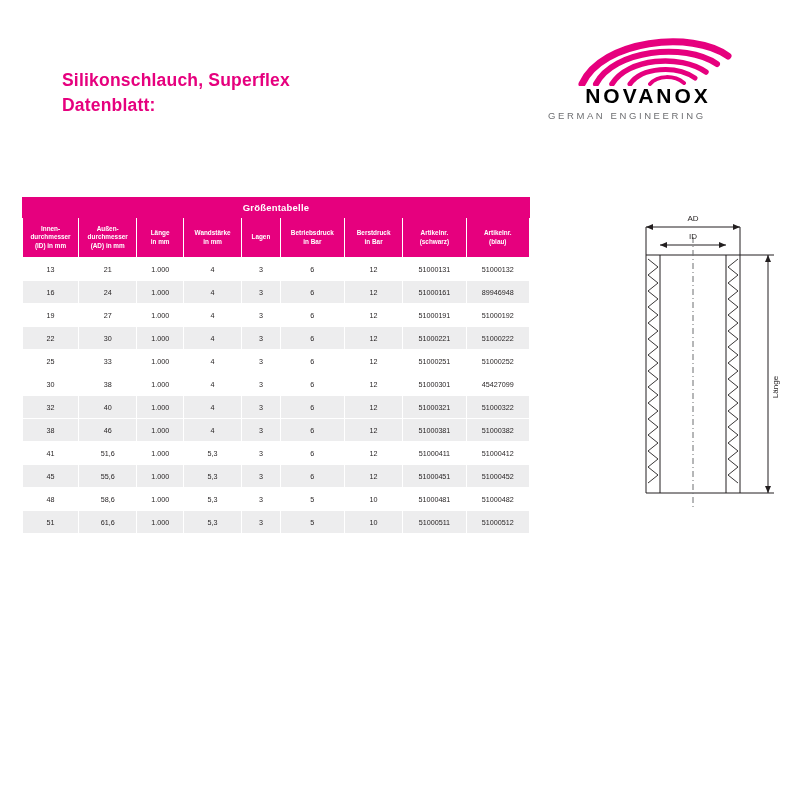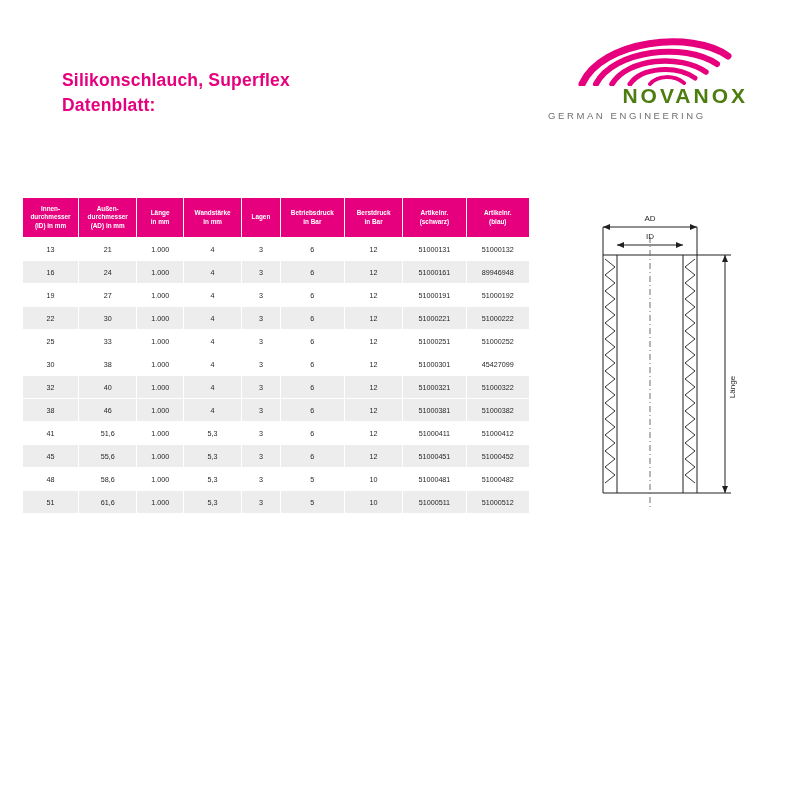--- a/index.html
+++ b/index.html
@@ -53,25 +53,25 @@
     left: 28px;
     top: 4px;
     width: 156px;
     height: 52px;
   }
   .logo-word {
     position: absolute;
     left: 0;
     top: 54px;
     width: 200px;
-    text-align: right;
+    text-align: center;
     font-size: 21px;
     font-weight: bold;
     letter-spacing: 3px;
-    color: #4d7c0f;
+    color: #000000;
   }
   .logo-sub {
     position: absolute;
     left: 0;
     top: 80px;
     width: 200px;
     font-size: 9.5px;
     letter-spacing: 2.6px;
     color: #6d6e71;
   }
@@ -116,21 +116,21 @@
     height: 20px;
     color: #231f20;
     border: 1px solid #ffffff;
   }
   tr.row-odd td { background: #ffffff; }
   tr.row-even td { background: #ededee; }
 
   
   .drawing {
     position: absolute;
-    left: 565px;
+    left: 608px;
     top: 197px;
     width: 182px;
     height: 340px;
   }
   .drawing svg { display: block; }
 </style>
 </head>
 <body>
 
 <div class="page">
@@ -165,20 +165,23 @@
           <col style="width:56px">
           <col style="width:45px">
         <col style="width:56px">
           <col style="width:37px">
           <col style="width:62px">
         <col style="width:56px">
           <col style="width:61px">
           <col style="width:61px">
       </colgroup>
       <thead>
+        <tr>
+          <th class="tbl-title" colspan="9">Größentabelle</th>
+        </tr>
         <tr id="header-row">
             <th class="col-head">
               <div>Innen-</div>
               <div>durchmesser</div>
               <div>(ID) in mm</div>
             </th>
             <th class="col-head">
               <div>Außen-</div>
               <div>durchmesser</div>
               <div>(AD) in mm</div>

